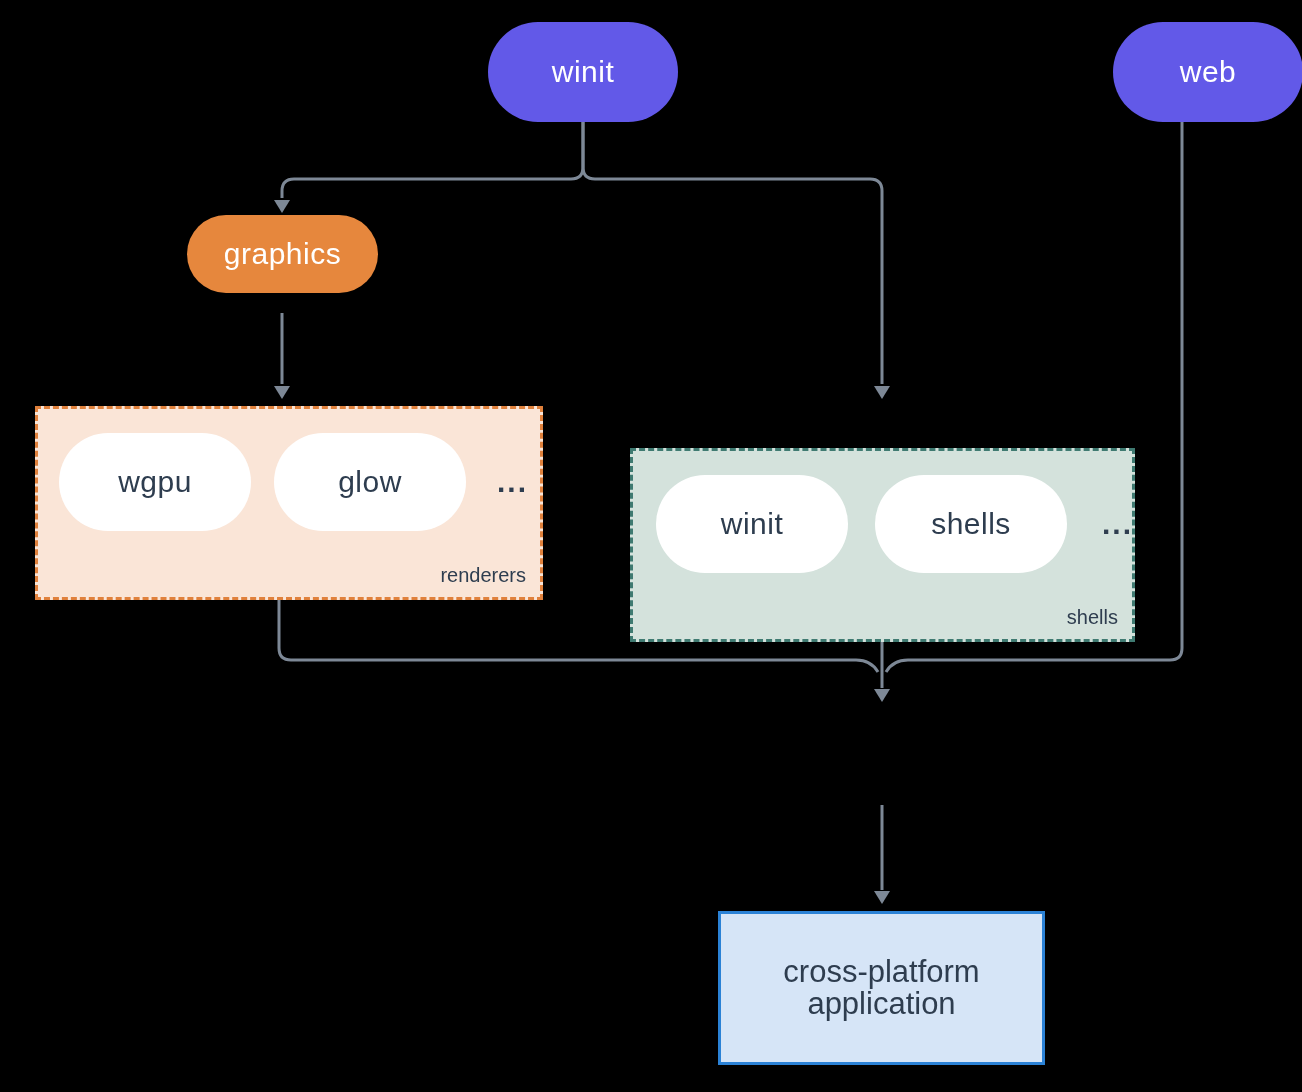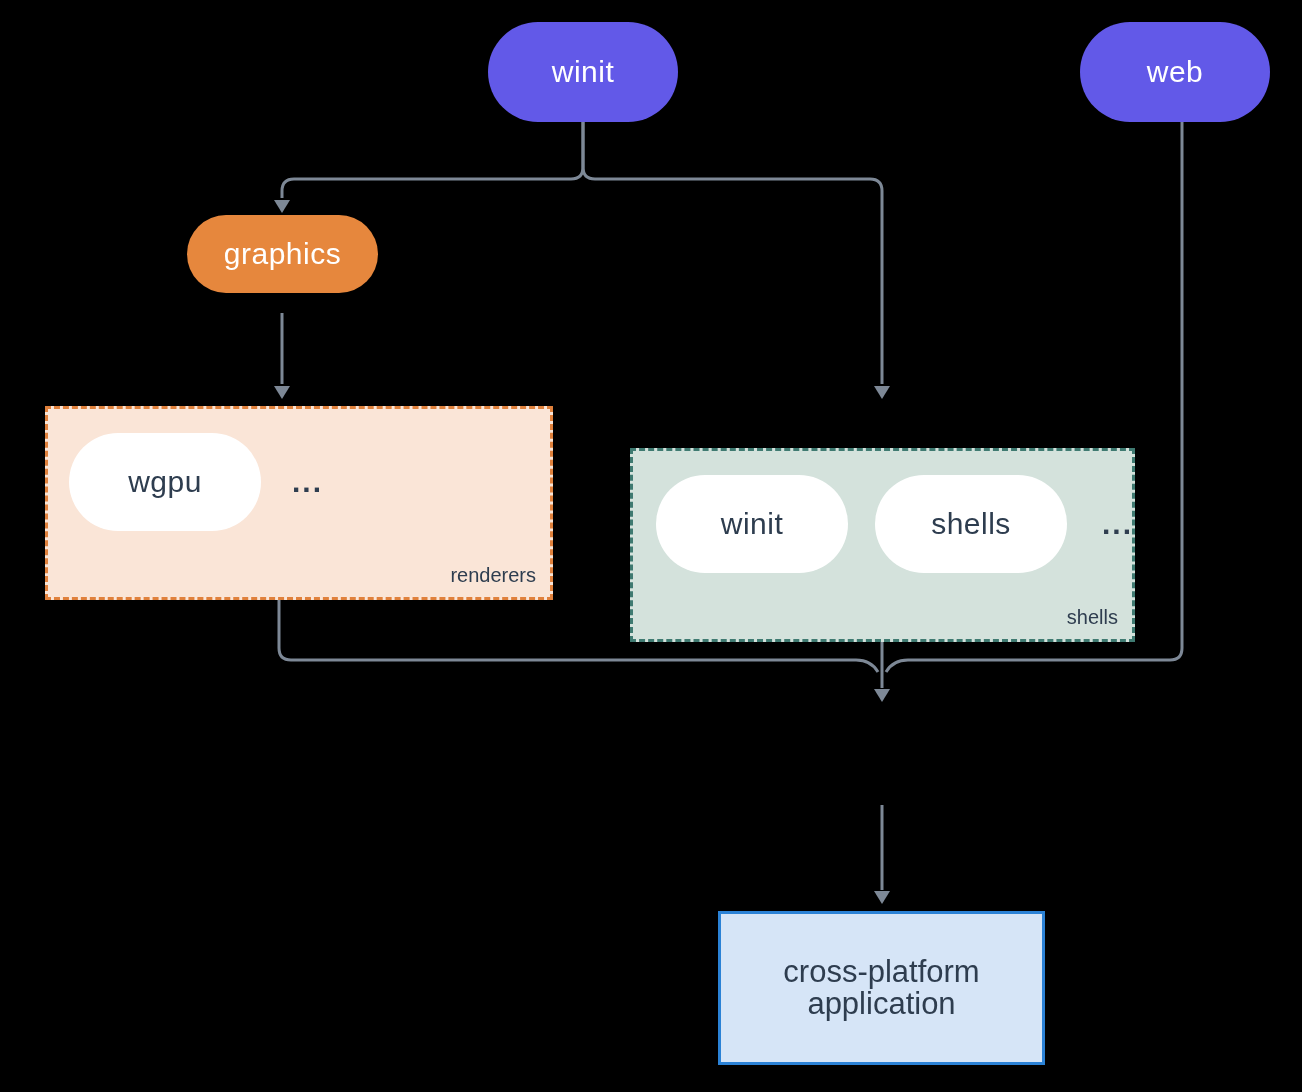--- a/index.html
+++ b/index.html
@@ -11,26 +11,26 @@
   }
   *{margin:0;padding:0;box-sizing:border-box;}
   html,body{background:var(--background,#000);}
   body{font-family:"Liberation Sans","DejaVu Sans",sans-serif;}
   .canvas{position:relative;width:1302px;height:1092px;background:var(--background,#000);overflow:hidden;}
   .edges{position:absolute;left:0;top:0;width:1302px;height:1092px;pointer-events:none;}
 
   .pill{position:absolute;display:flex;align-items:center;justify-content:center;
         border-radius:60px;color:var(--pill-text,#fff);font-size:30px;letter-spacing:.5px;}
   .pill-native{left:488px;top:22px;width:190px;height:100px;background:var(--purple,#6259E8);}
-  .pill-web{left:1080px;top:22px;width:190px;height:100px;background:var(--purple,#6259E8);}
+  .pill-web{left:1113px;top:22px;width:190px;height:100px;background:var(--purple,#6259E8);}
   .pill-graphics{left:187px;top:215px;width:191px;height:78px;background:var(--orange,#E6873D);}
   .pill-iced{left:787px;top:707px;width:190px;height:98px;background:var(--blue,#2B89DB);}
 
   .group-box{position:absolute;top:406px;height:194px;}
-  .box-renderers{left:45px;width:508px;background:var(--renderers-fill,#FAE5D7);
+  .box-renderers{left:35px;width:508px;background:var(--renderers-fill,#FAE5D7);
                  border:3px dashed var(--renderers-border,#E0813C);}
   .box-shells{left:630px;width:505px;background:var(--shells-fill,#D4E2DC);
               border:3px dashed var(--shells-border,#3F7A71);margin-top:42px;}
   .pill-row{position:absolute;left:21px;top:24px;display:flex;align-items:center;gap:23px;}
   .box-shells .pill-row{left:23px;gap:27px;}
   .inner-pill{width:192px;height:98px;background:var(--white,#fff);border-radius:60px;
               display:flex;align-items:center;justify-content:center;
               color:var(--text-dark,#2E3D4F);font-size:30px;letter-spacing:.5px;}
   .ellipsis{color:var(--text-dark,#2E3D4F);font-size:30px;font-weight:700;margin-left:8px;letter-spacing:2px;}
   .group-label{position:absolute;right:14px;bottom:10px;color:var(--text-dark,#2E3D4F);font-size:20px;}
@@ -75,20 +75,23 @@
 
   <div class="pill pill-graphics">
     <span>graphics</span>
   </div>
 
   <div class="group-box box-renderers">
     <div class="pill-row">
       <div class="inner-pill">
         <span>wgpu</span>
       </div>
+      <div class="inner-pill">
+        <span>glow</span>
+      </div>
       <span class="ellipsis">...</span>
     </div>
     <span class="group-label">renderers</span>
   </div>
 
   <div class="group-box box-shells">
     <div class="pill-row">
       <div class="inner-pill">
         <span>winit</span>
       </div>

